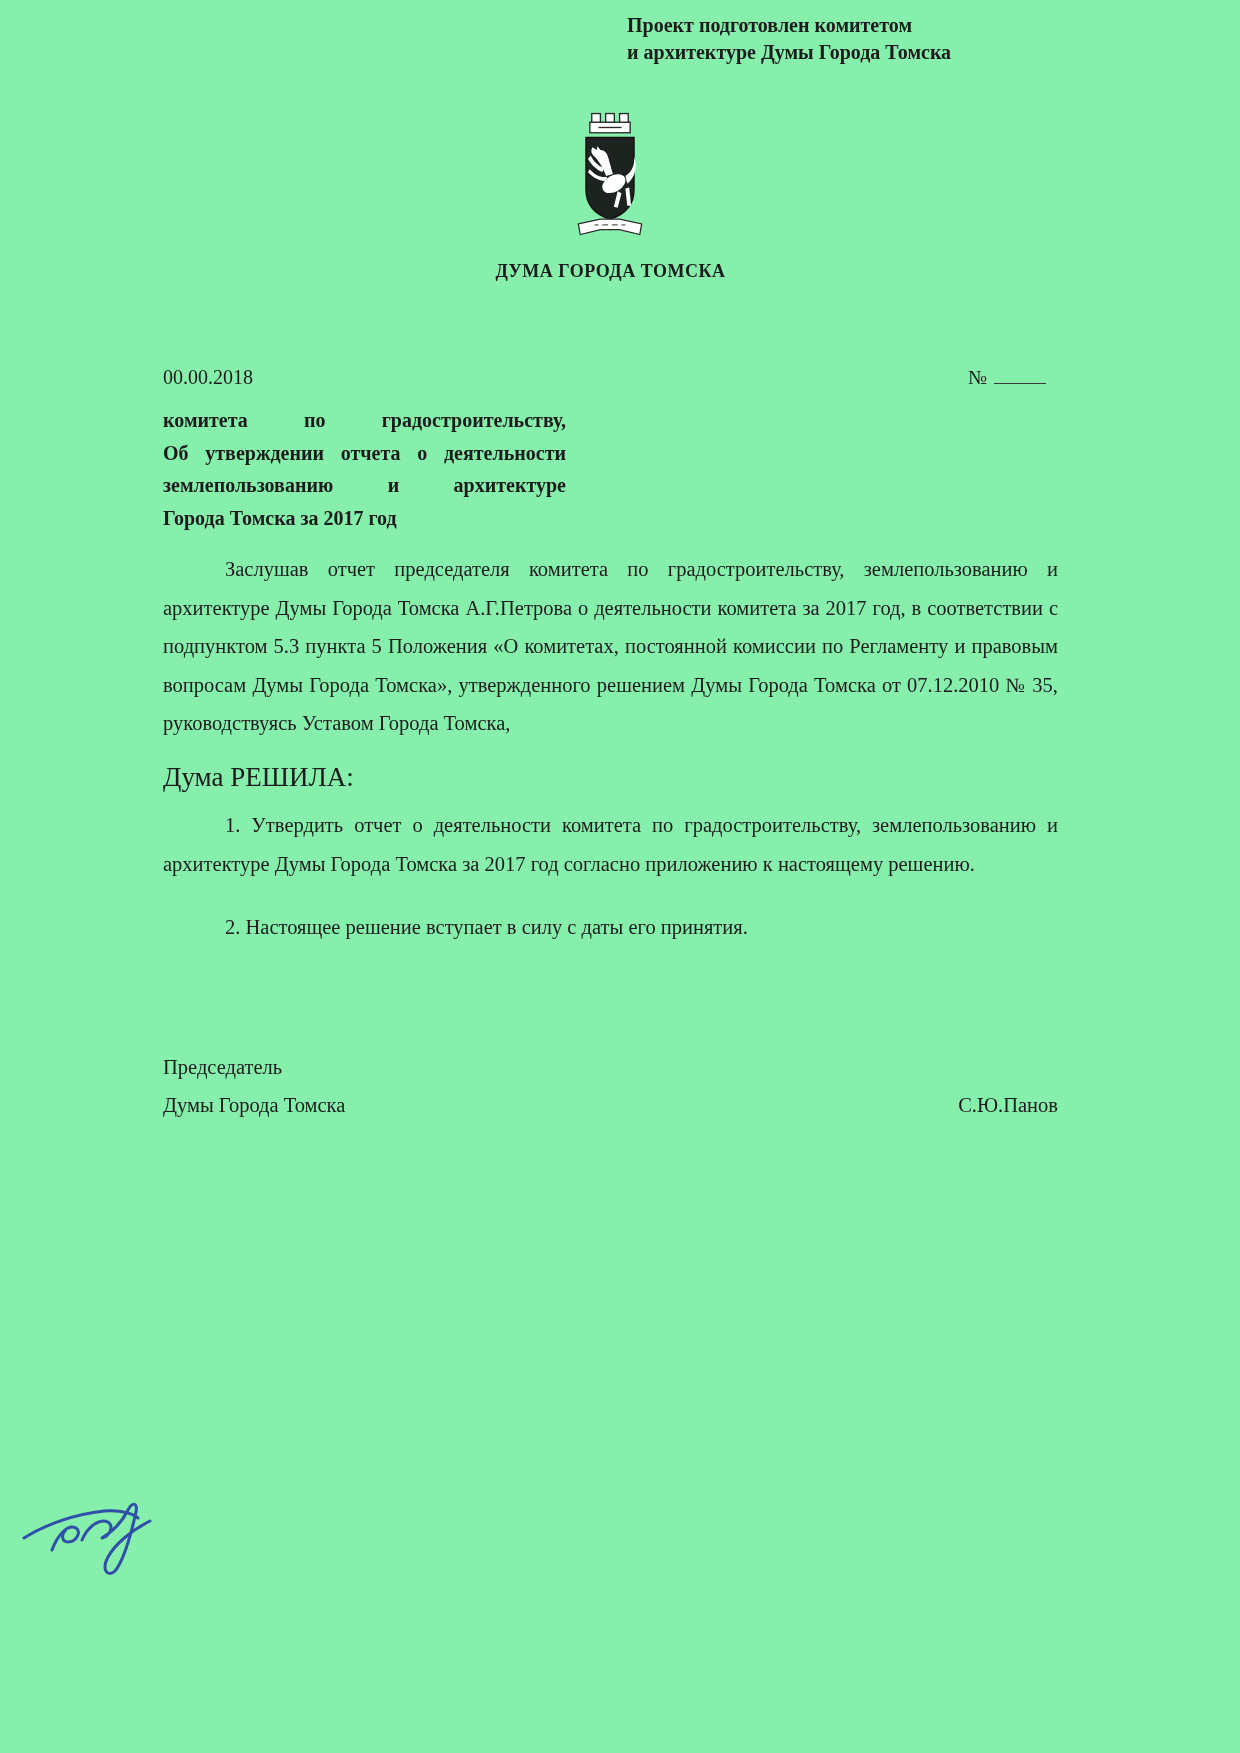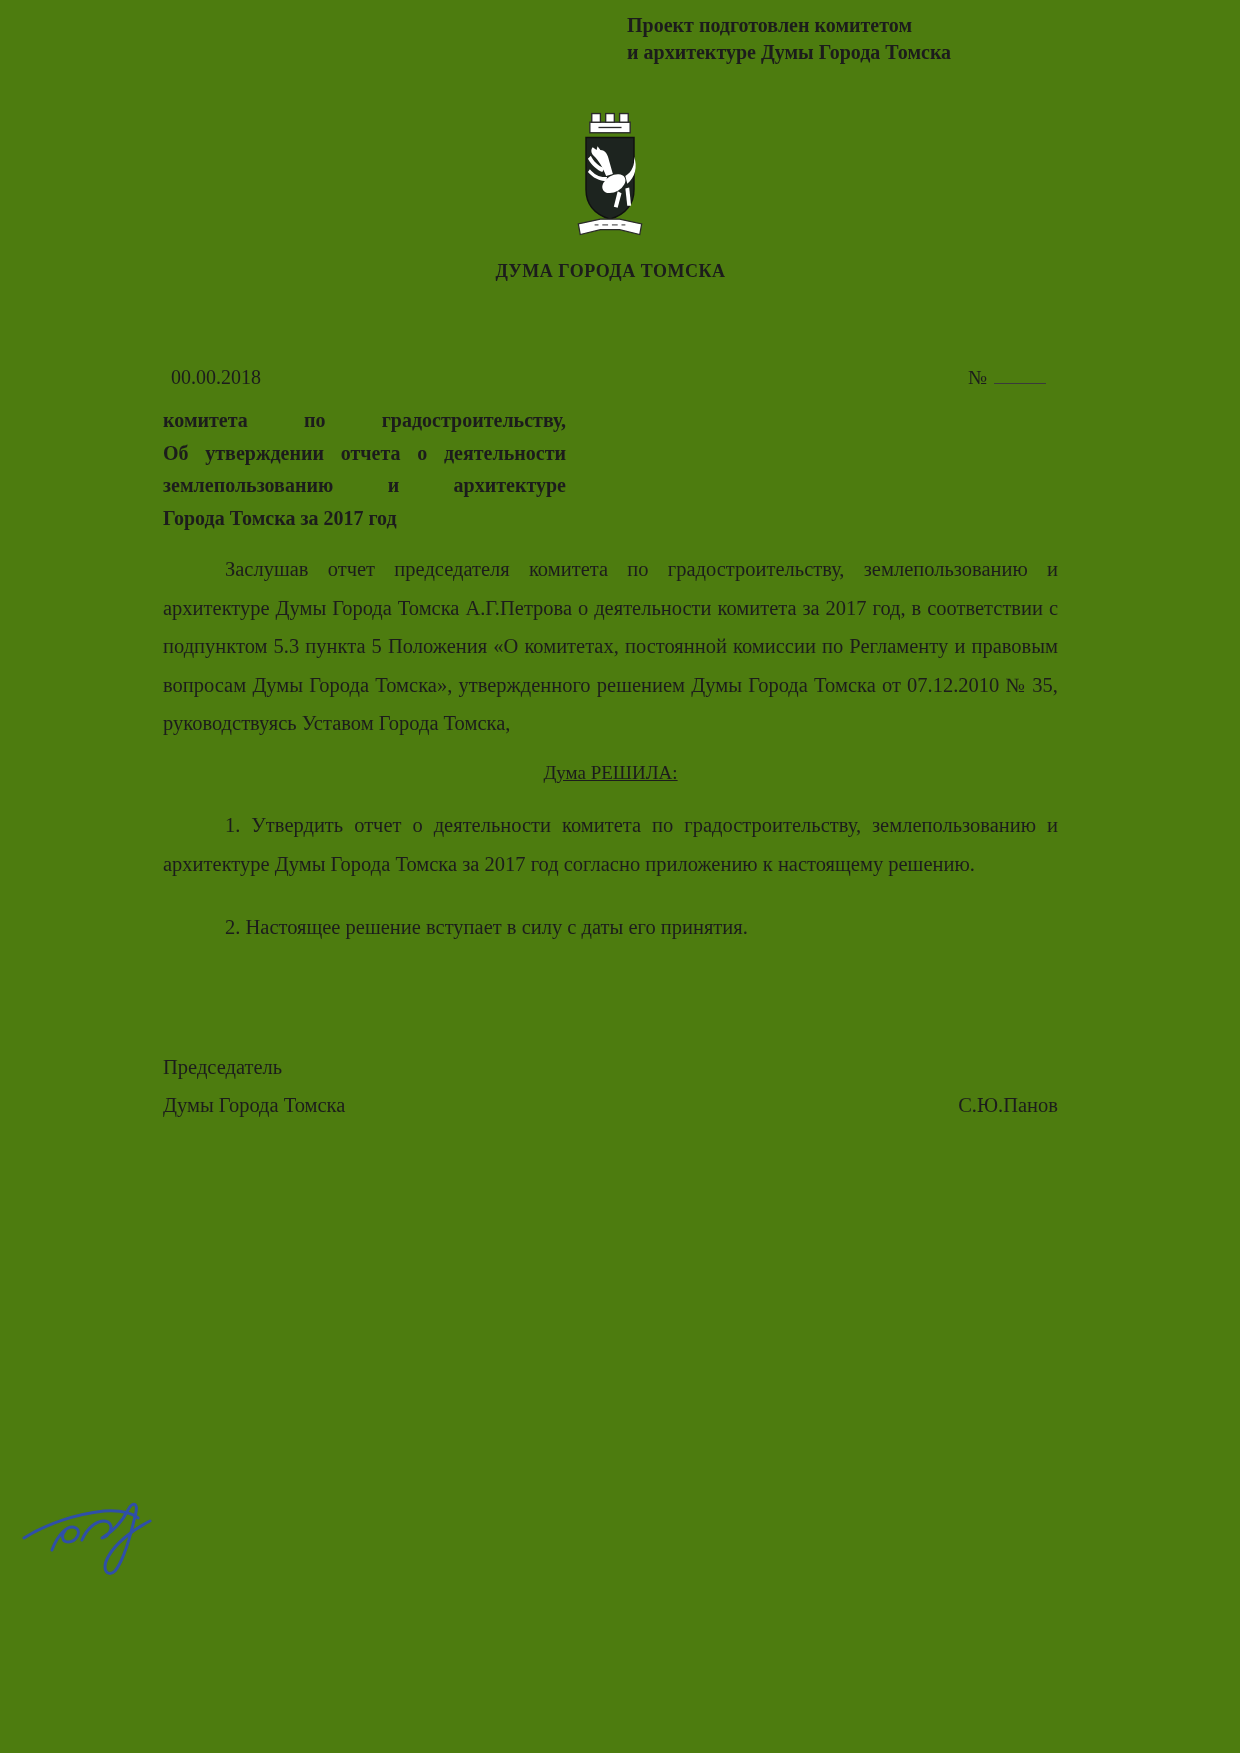--- a/index.html
+++ b/index.html
@@ -1,40 +1,40 @@
 <!DOCTYPE html>
 <html><head>
 <meta charset="utf-8">
 <style>
   html,body{margin:0;padding:0;background:#e9e9e9;}
   .page{
     position:relative;
     width:1240px;height:1753px;
-    background:#4d7c0f;
+    background:#86efac;
     margin:0 auto;
     font-family:"Liberation Serif","DejaVu Serif",serif;
     color:#1c1c1c;
     overflow:hidden;
   }
   
   .header-note{
     position:absolute;left:627px;top:12px;width:470px;
     font-size:20px;font-weight:bold;line-height:26.5px;
   }
   
   .emblem{position:absolute;left:562px;top:106px;width:96px;height:138px;}
   
   .doc-title{
     position:absolute;left:163px;top:252px;width:895px;
     text-align:center;font-size:18px;font-weight:bold;line-height:38px;
     letter-spacing:0.5px;
   }
   
   .meta-row{position:absolute;left:163px;top:366px;width:895px;font-size:20px;}
-  .meta-date{position:absolute;left:0;top:0;margin-left:8px;}
+  .meta-date{position:absolute;left:0;top:0;}
   .meta-number{position:absolute;left:805px;top:0;white-space:nowrap;}
   .num-line{
     display:inline-block;width:52px;height:15px;margin-left:7px;
     border-bottom:1.6px solid #3a3a3a;vertical-align:baseline;
   }
   
   .subject{
     position:absolute;left:163px;top:404px;width:403px;
     font-size:20px;font-weight:bold;line-height:32.5px;
   }
@@ -42,21 +42,21 @@
   .subject-line.last{text-align:left;text-align-last:left;}
   
   .body-par{
     position:absolute;left:163px;width:895px;margin:0;
     font-size:20.5px;line-height:38.6px;text-align:justify;
     text-indent:62px;
   }
   .preamble{top:550px;}
   .resolved{
     position:absolute;left:163px;top:762px;width:895px;
-    text-align:center;font-size:19px;text-decoration:underline;
+    text-align:left;font-size:27px;
   }
   .item1{top:806px;}
   .item2{top:908px;text-align:left;}
   
   .sig-line1{position:absolute;left:163px;top:1056px;font-size:20.5px;}
   .sig-line2{
     position:absolute;left:163px;top:1094px;width:895px;
     font-size:20.5px;display:flex;justify-content:space-between;
   }
   

